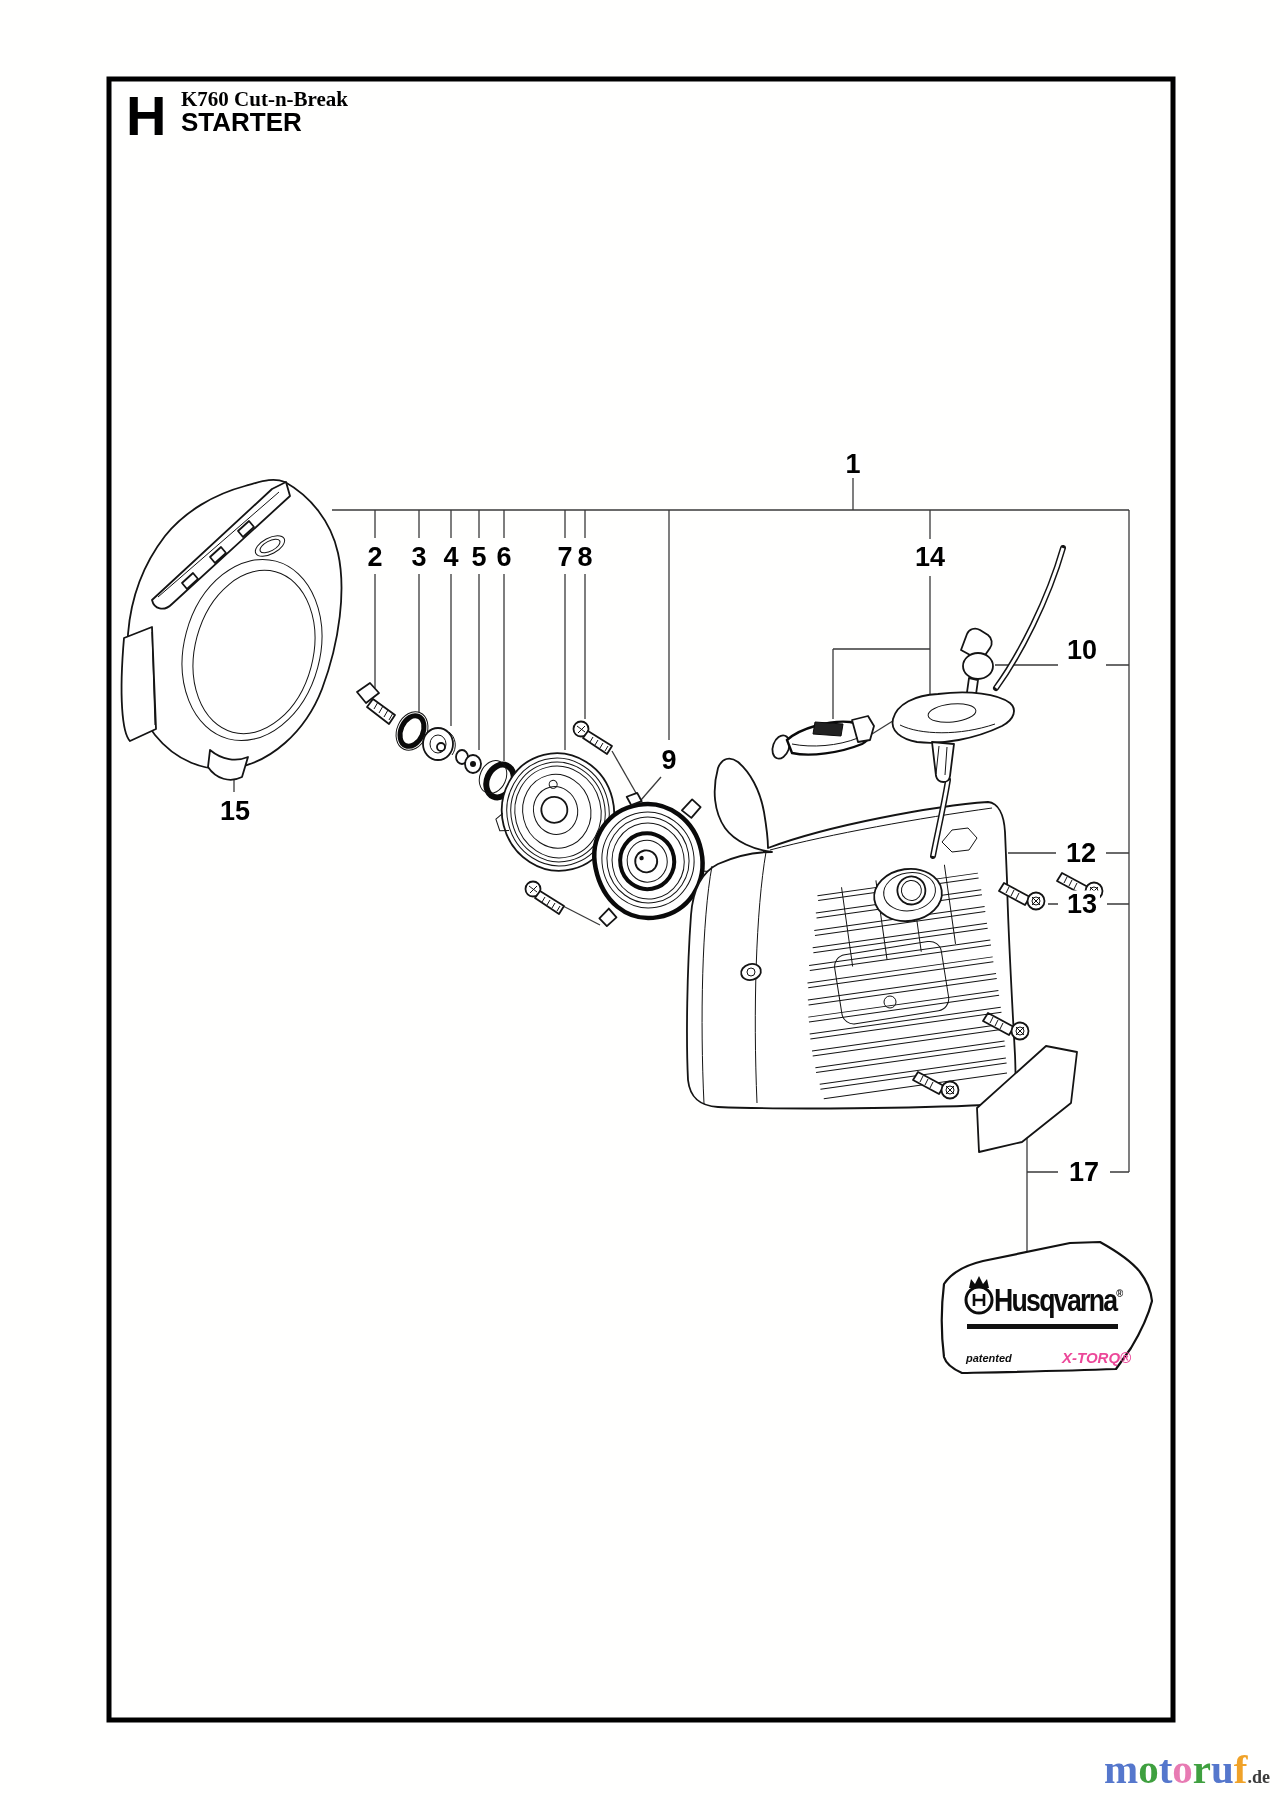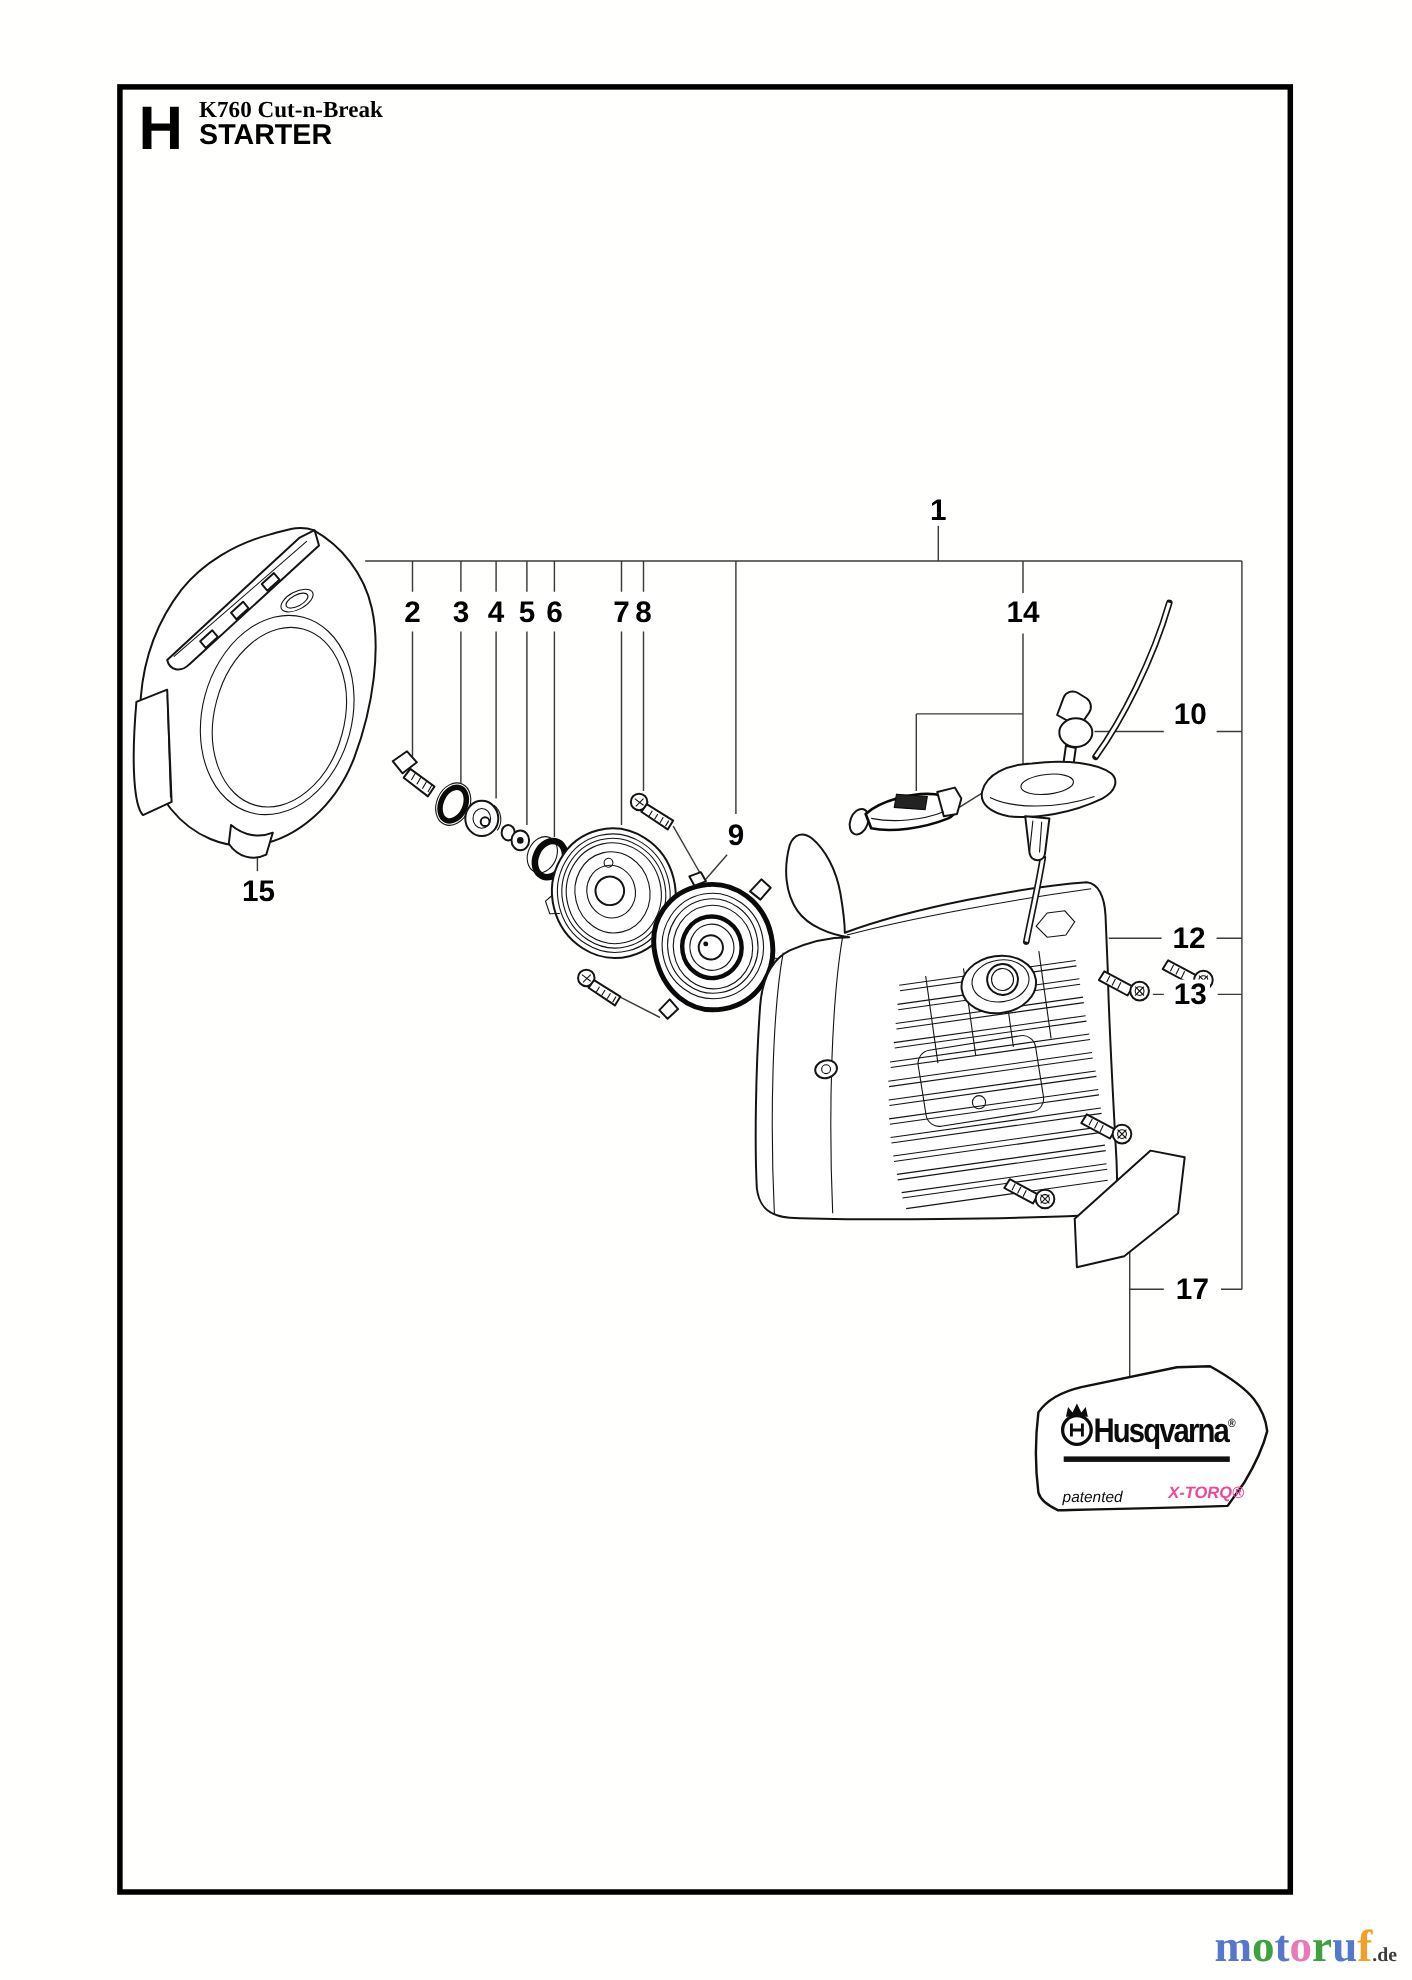--- a/index.html
+++ b/index.html
@@ -11,21 +11,21 @@
   .hdr-text{position:absolute;left:181px;top:88px;color:#000;}
   .hdr-model{font-size:21px;font-weight:bold;line-height:23px;font-family:Liberation Serif, serif;}
   .hdr-sub{font-size:26px;font-weight:bold;line-height:23px;}
   
   .callout{position:absolute;transform:translate(-50%,-50%);font-size:27px;font-weight:bold;color:#000;
            background:#fff;padding:0 3px;line-height:1;}
   
   .brand-word{position:absolute;left:994px;top:1283px;width:132px;font-size:31px;font-weight:bold;
               letter-spacing:-2px;transform:scaleX(.86);transform-origin:left;white-space:nowrap;color:#0c0c0c;}
   .brand-reg{font-size:11px;vertical-align:14px;letter-spacing:0;}
-  .lbl-patented{position:absolute;left:966px;top:1352px;font-size:14px;font-weight:normal;font-style:italic;color:#0c0c0c;text-align:right;}
+  .lbl-patented{position:absolute;left:966px;top:1352px;font-size:11px;font-weight:bold;font-style:italic;color:#0c0c0c;text-align:right;}
   .lbl-xtorq{position:absolute;left:1062px;top:1349px;font-size:15px;font-weight:bold;font-style:italic;color:#ec4899;}
   
   .watermark{position:absolute;right:14px;top:1749px;font-family:"Liberation Serif", serif;
              font-weight:bold;font-size:41px;line-height:1;white-space:nowrap;text-align:center;}
   .watermark .suffix{font-size:18px;font-weight:bold;}
 </style>
 </head>
 <body>
 
 <div class="page">

